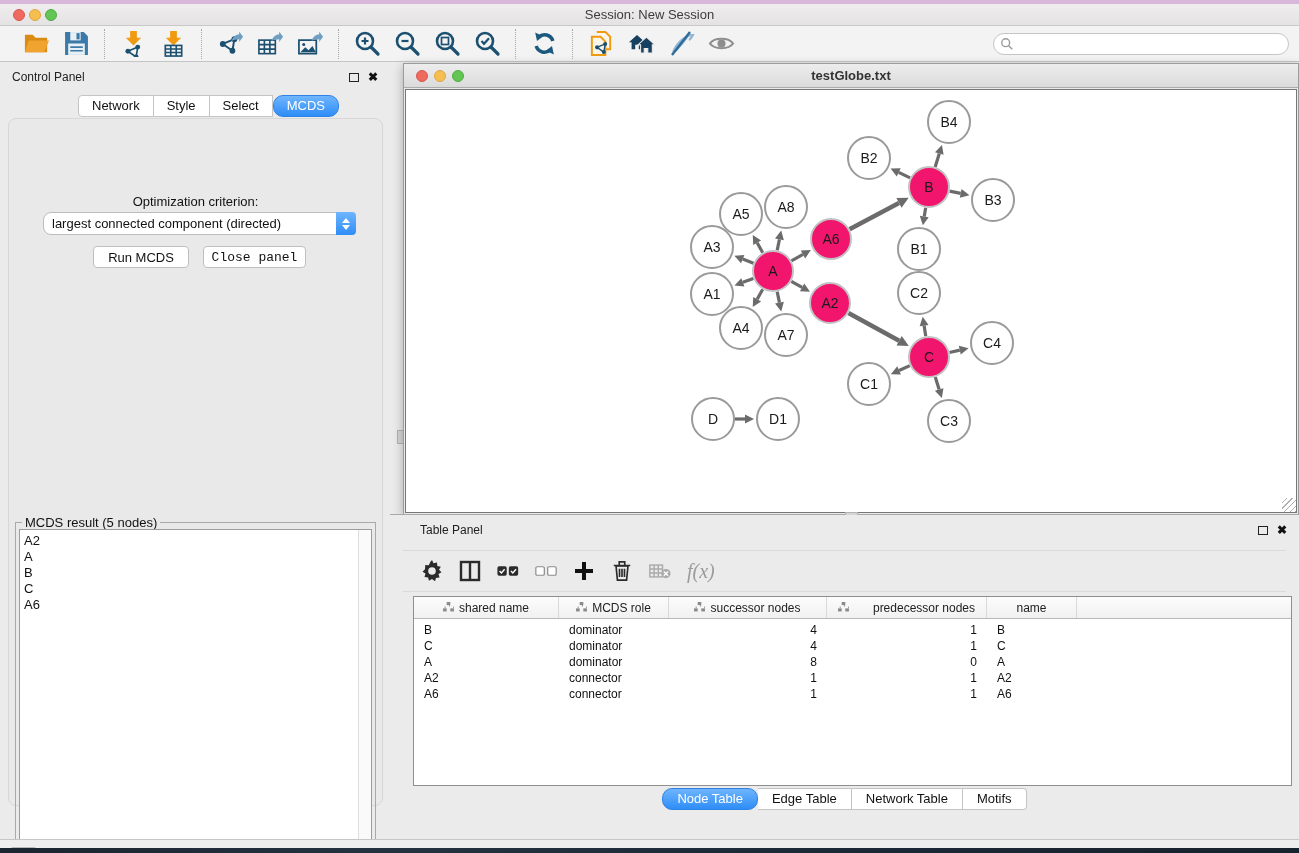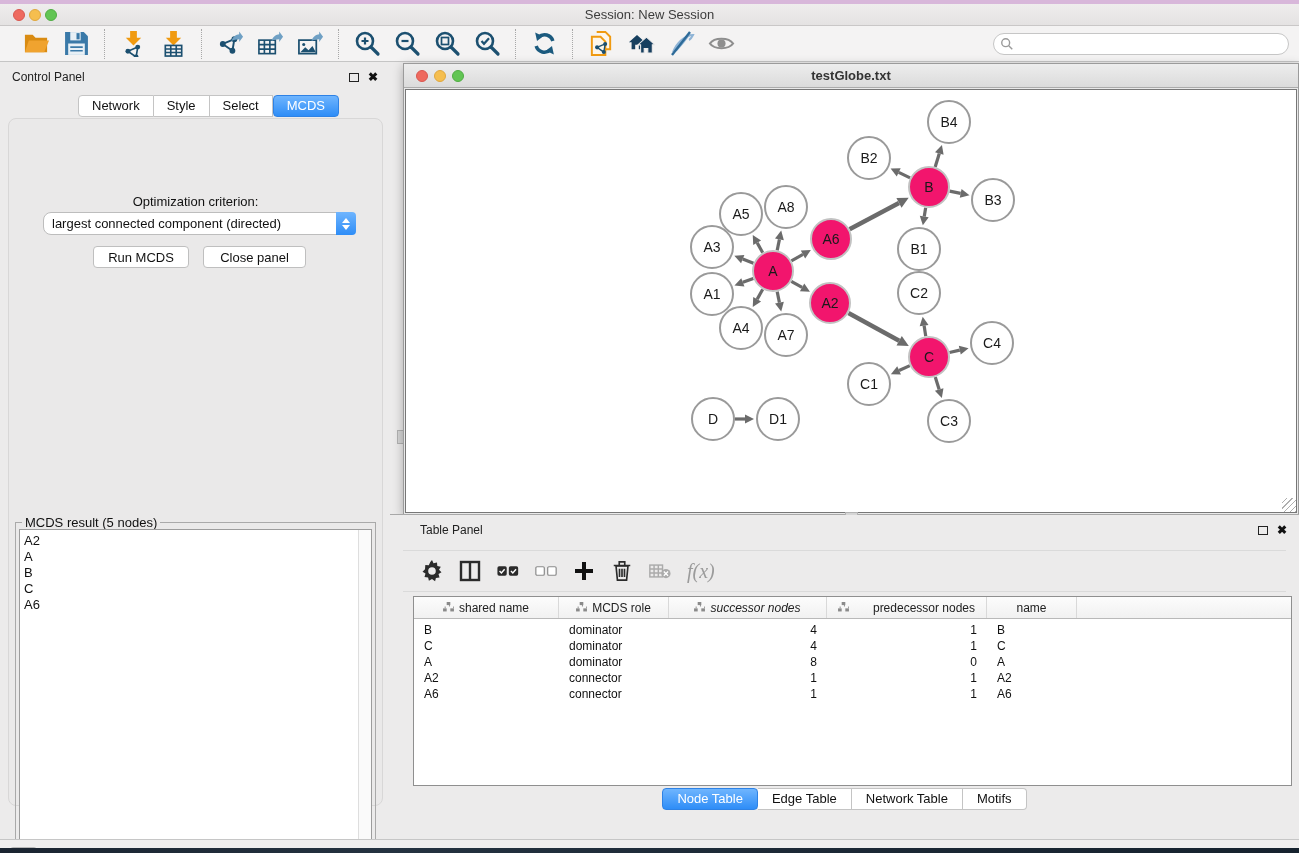--- a/index.html
+++ b/index.html
@@ -31,21 +31,21 @@
   
   .cpanel { left:0; top:62px; width:390px; height:753px; background:#ECEBEB; }
   .panel-head { height:30px; display:flex; align-items:center; font-size:12px; color:#222; padding:0 12px; }
   .panel-head .sp { flex:1; }
   .float-glyph { width:10px; height:9px; border:1.6px solid #222; display:inline-block; margin-right:9px; }
   .close-glyph { font-size:12px; color:#111; font-weight:bold; }
   .cp-tabs { position:absolute; left:78px; top:33px; display:flex; }
   .tab { font-size:13px; color:#111; background:#fff; border:1px solid #C4C4C4; padding:2px 13px; line-height:16px; }
   .tab:first-child { border-radius:4px 0 0 4px; }
   .tab + .tab { border-left:none; }
-  .tab.active { background:linear-gradient(#6FB5FE,#2E8DF7); color:#fff; border:1px solid #2E82E5; border-radius:4px; }
+  .tab.active { background:linear-gradient(#6FB5FE,#2E8DF7); color:#fff; border:1px solid #2E82E5; border-radius:10px; }
   .cp-body { position:absolute; left:8px; top:56px; width:375px; height:688px; background:#EAE9E9; border:1px solid #D8D7D7; border-radius:8px; }
   .opt-label { position:absolute; left:0; top:75px; width:100%; text-align:center; font-size:13px; color:#111; }
   .dropdown { position:absolute; left:34px; top:93px; width:313px; height:23px; background:#fff; border:1px solid #BDBDBD; border-radius:8px; display:flex; align-items:center; }
   .dropdown .val { flex:1; font-size:13px; color:#111; padding-left:8px; white-space:nowrap; overflow:hidden; }
   .spinner { width:20px; height:23px; margin-right:-1px; background:linear-gradient(#6FB5FE,#2E8DF7); border-radius:0 4px 4px 0; display:flex; flex-direction:column; align-items:center; justify-content:center; gap:2px; }
   .spinner .up { width:0; height:0; border-left:4px solid transparent; border-right:4px solid transparent; border-bottom:5px solid #fff; }
   .spinner .dn { width:0; height:0; border-left:4px solid transparent; border-right:4px solid transparent; border-top:5px solid #fff; }
   .btn { position:absolute; height:22px; background:#fff; border:1px solid #BFBFBF; border-radius:4px; font-size:13px; color:#111; display:flex; align-items:center; justify-content:center; }
   .result-box { position:absolute; left:6px; top:390px; width:361px; height:345px; border:1px solid #A9A9A9;margin-top:13px; }
   .result-legend { position:absolute; left:6px; top:-8px; background:#EAE9E9; font-size:13px; color:#111; padding:0 3px; }
@@ -278,21 +278,21 @@
     <div class="cp-body">
       <div class="opt-label">Optimization criterion:</div>
       <div class="dropdown">
         <span class="val">largest connected component (directed)</span>
         <span class="spinner">
             <span class="up"></span>
             <span class="dn"></span>
           </span>
       </div>
       <div class="btn" style="left:84px; top:127px; width:96px;">Run MCDS</div>
-      <div class="btn" style="left:194px; top:127px; width:103px;">Close panel</div>
+      <div class="btn" style="left:194px; top:127px; width:103px;font-family:Liberation Mono, monospace;">Close panel</div>
       <div class="result-box">
         <span class="result-legend">MCDS result (5 nodes)</span>
         <div class="result-list" id="result-list">
           <div class="scroll"></div>
         <div class="result-item">A2</div>
             <div class="result-item">A</div>
             <div class="result-item">B</div>
             <div class="result-item">C</div>
             <div class="result-item">A6</div>
           </div>
@@ -517,21 +517,21 @@
             <span><svg viewBox="0 0 12 11" width="11" height="10">
                 <g fill="#8A8A8A">
                   <rect x="4" y="0" width="4" height="3.4"></rect>
                   <rect x="0" y="7" width="4" height="3.4"></rect>
                   <rect x="8" y="7" width="4" height="3.4"></rect>
                   <path d="M5.5 3h1v2h-4.7v2h1v-2.1h8.4V7h1V5h-4.7V3z"></path>
                 </g>
               </svg></span>
             <span>MCDS role</span>
           </div>
-          <div class="th" style="width: 158px; font-style: italic;">
+          <div class="th" style="width: 158px;">
             <span><svg viewBox="0 0 12 11" width="11" height="10">
                 <g fill="#8A8A8A">
                   <rect x="4" y="0" width="4" height="3.4"></rect>
                   <rect x="0" y="7" width="4" height="3.4"></rect>
                   <rect x="8" y="7" width="4" height="3.4"></rect>
                   <path d="M5.5 3h1v2h-4.7v2h1v-2.1h8.4V7h1V5h-4.7V3z"></path>
                 </g>
               </svg></span>
             <span>successor nodes</span>
           </div>

